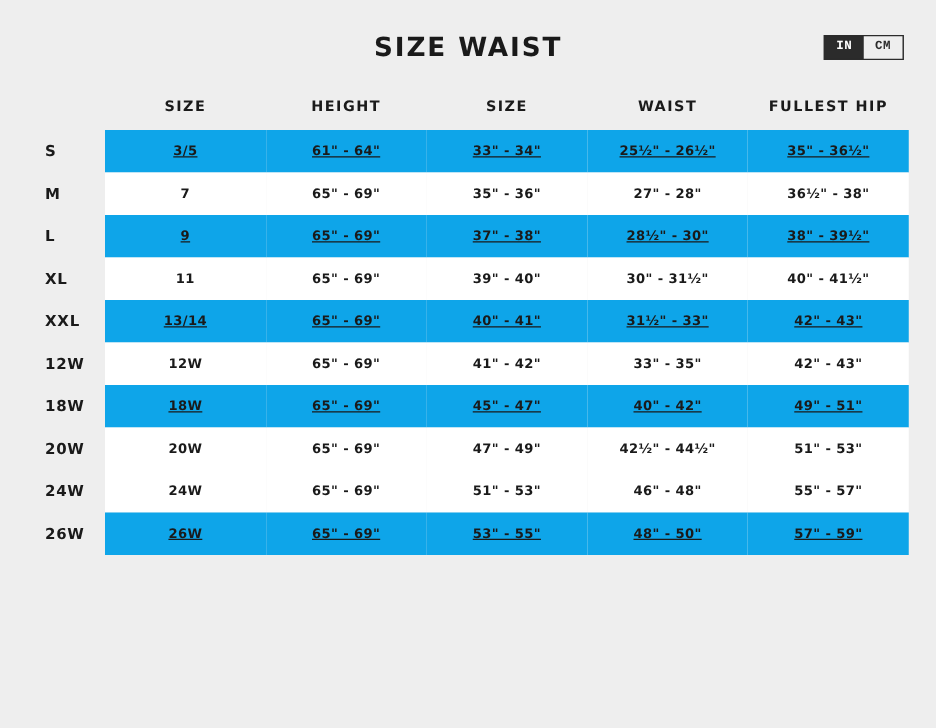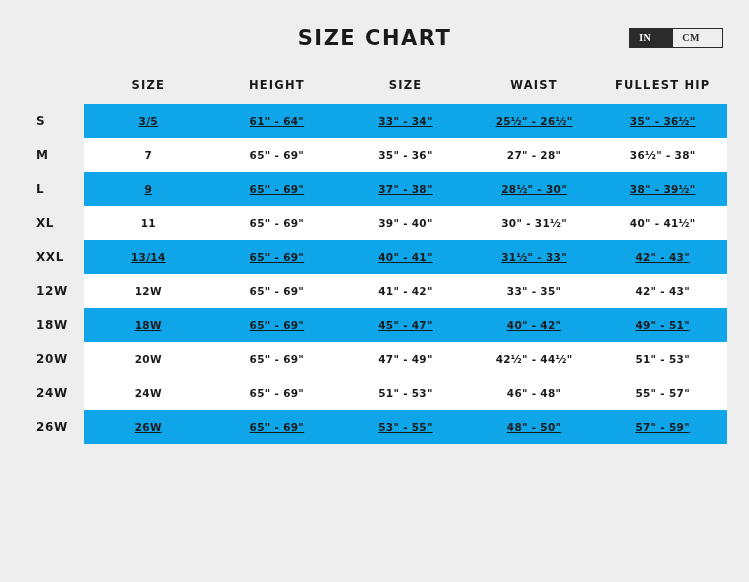--- a/index.html
+++ b/index.html
@@ -33,23 +33,23 @@
     top: 28px;
     right: 26px;
     display: flex;
     border: 1px solid #2b2b2b;
     background: #2b2b2b;
     font-size: 10px;
     font-weight: bold;
     letter-spacing: 0.5px;
   }
   .unit-toggle .unit {
-    padding: 3px 22px 4px 9px;
+    padding: 3px 9px 4px 9px;
     cursor: pointer;
-    font-family: Liberation Serif, serif;
+    font-family: Liberation Mono, monospace;
   }
   .unit-toggle .unit.active {
     background: #2b2b2b;
     color: #ffffff;
   }
   .unit-toggle .unit.inactive {
     background: #eeeeee;
     color: #2b2b2b;
   }
 
@@ -98,21 +98,21 @@
   tbody tr.even td {
     background: #0ea5e9;
     text-decoration: underline;
   }
 </style>
 </head>
 <body>
 
 <div class="page">
 
-  <div class="title">SIZE CHART</div>
+  <div class="title">SIZE WAIST</div>
 
   <div class="unit-toggle">
     <div class="unit active">IN</div>
     <div class="unit inactive">CM</div>
   </div>
 
   <table class="size-chart">
     <colgroup>
       <col class="size-col">
       <col>

